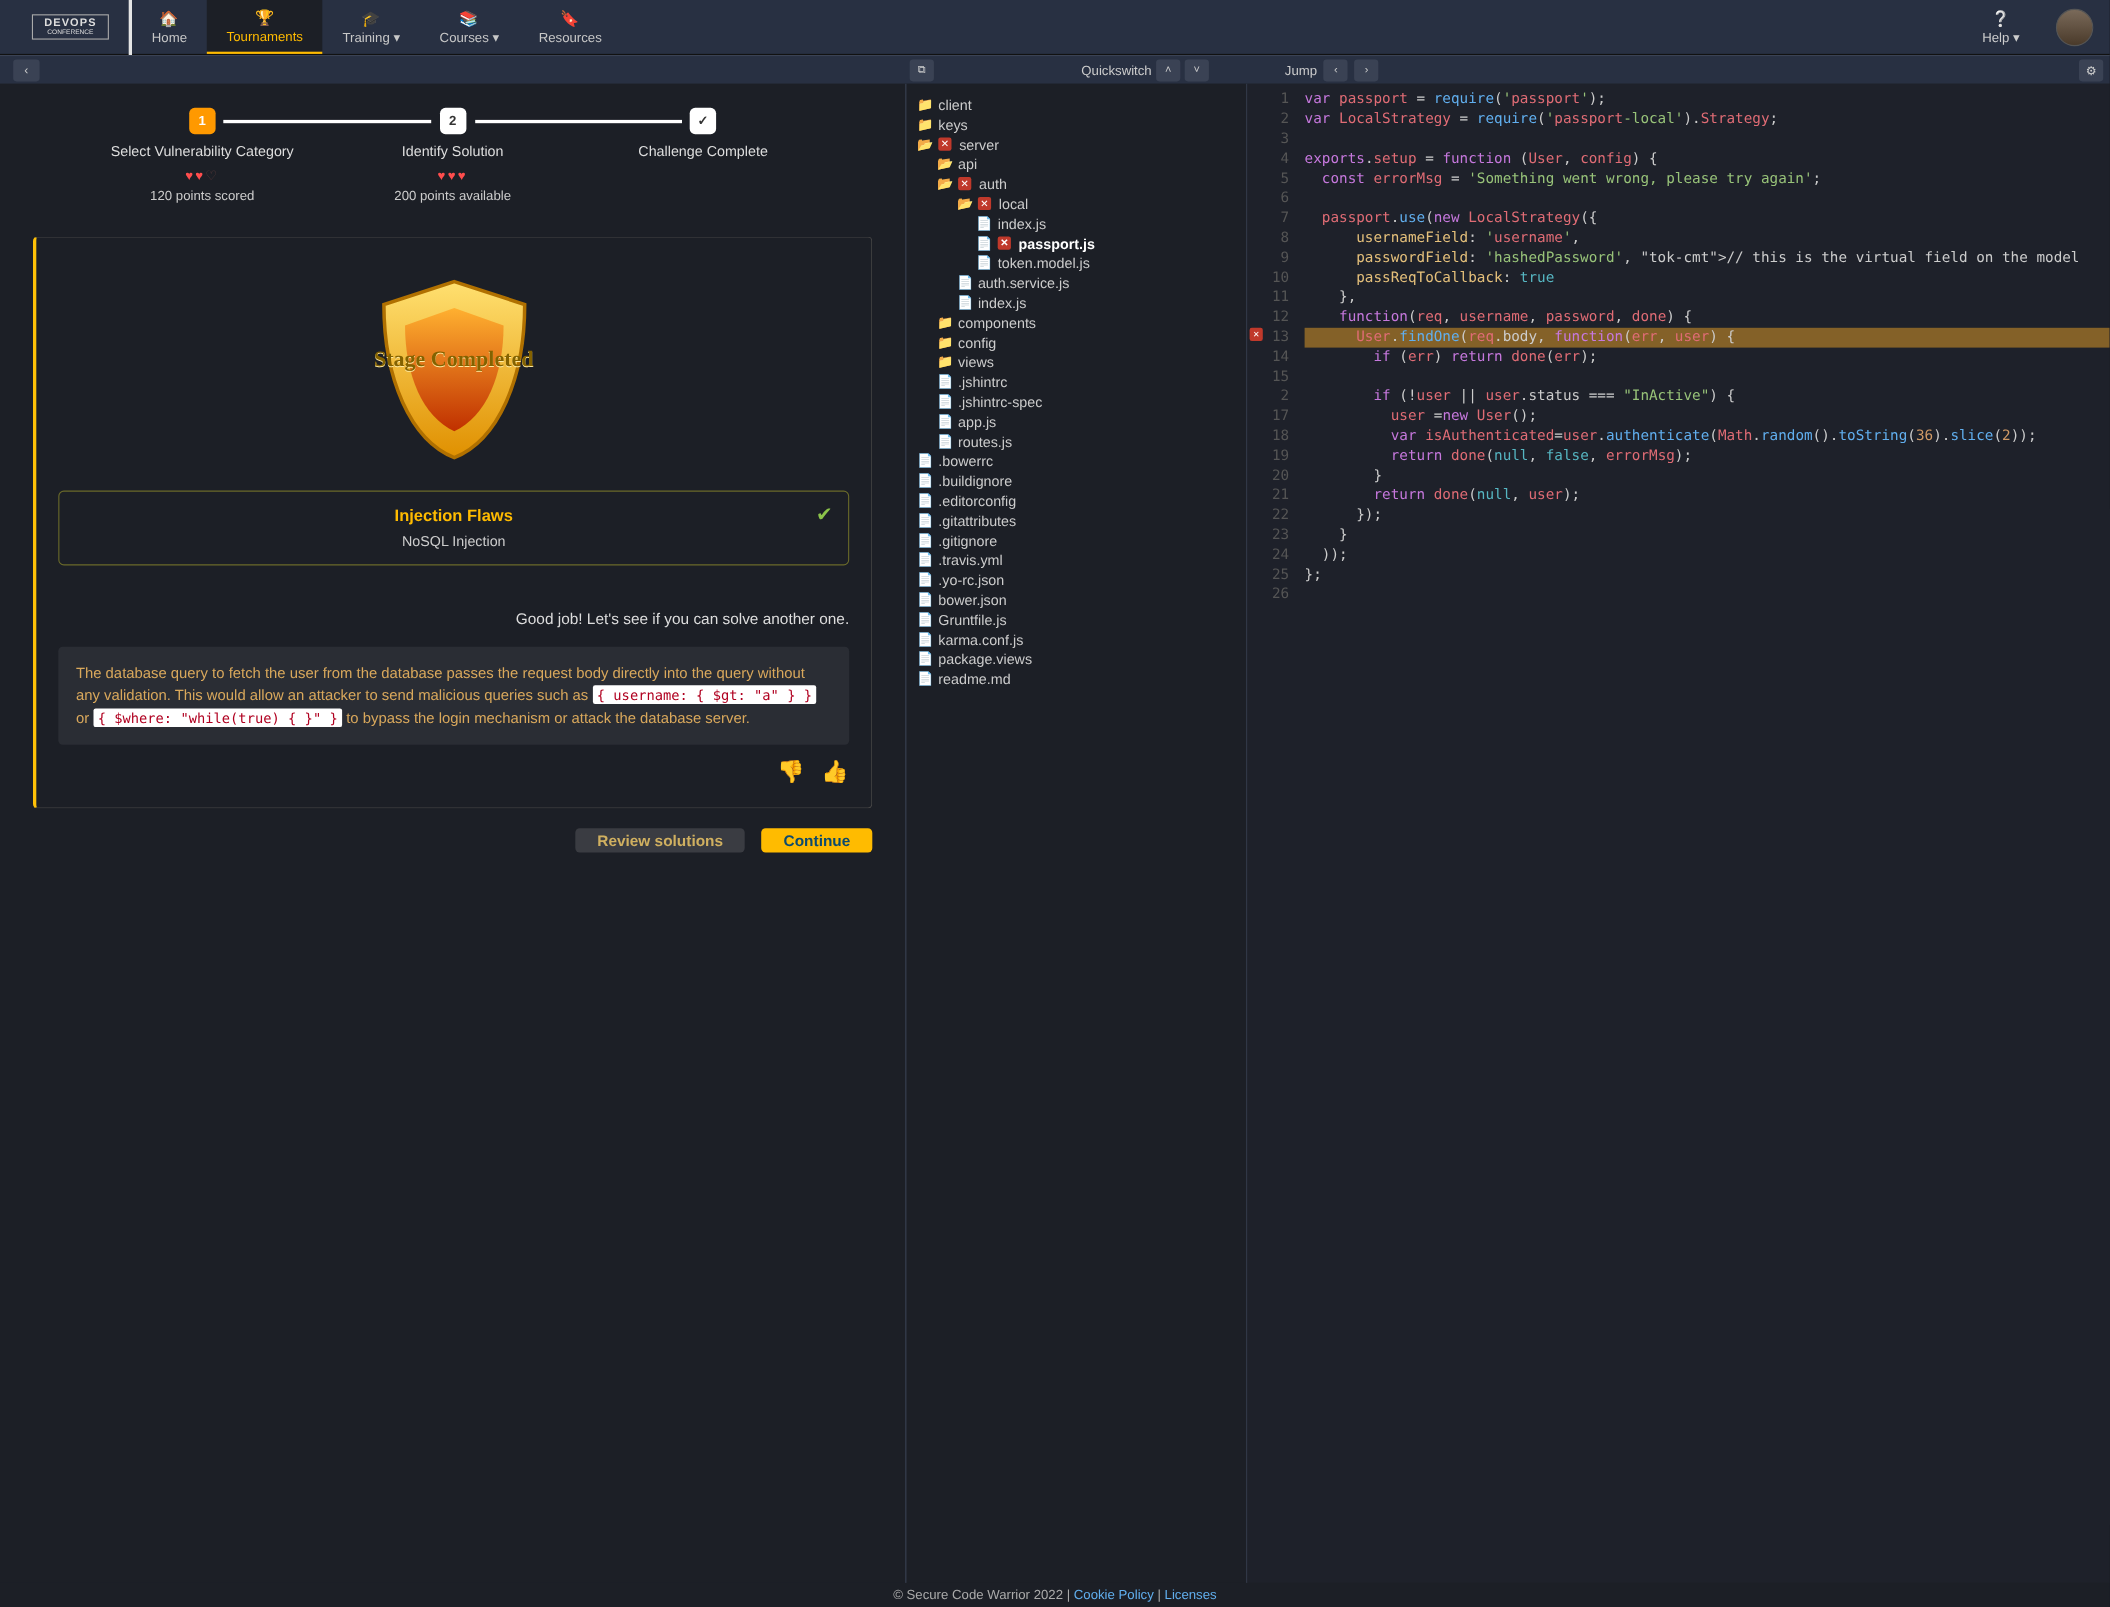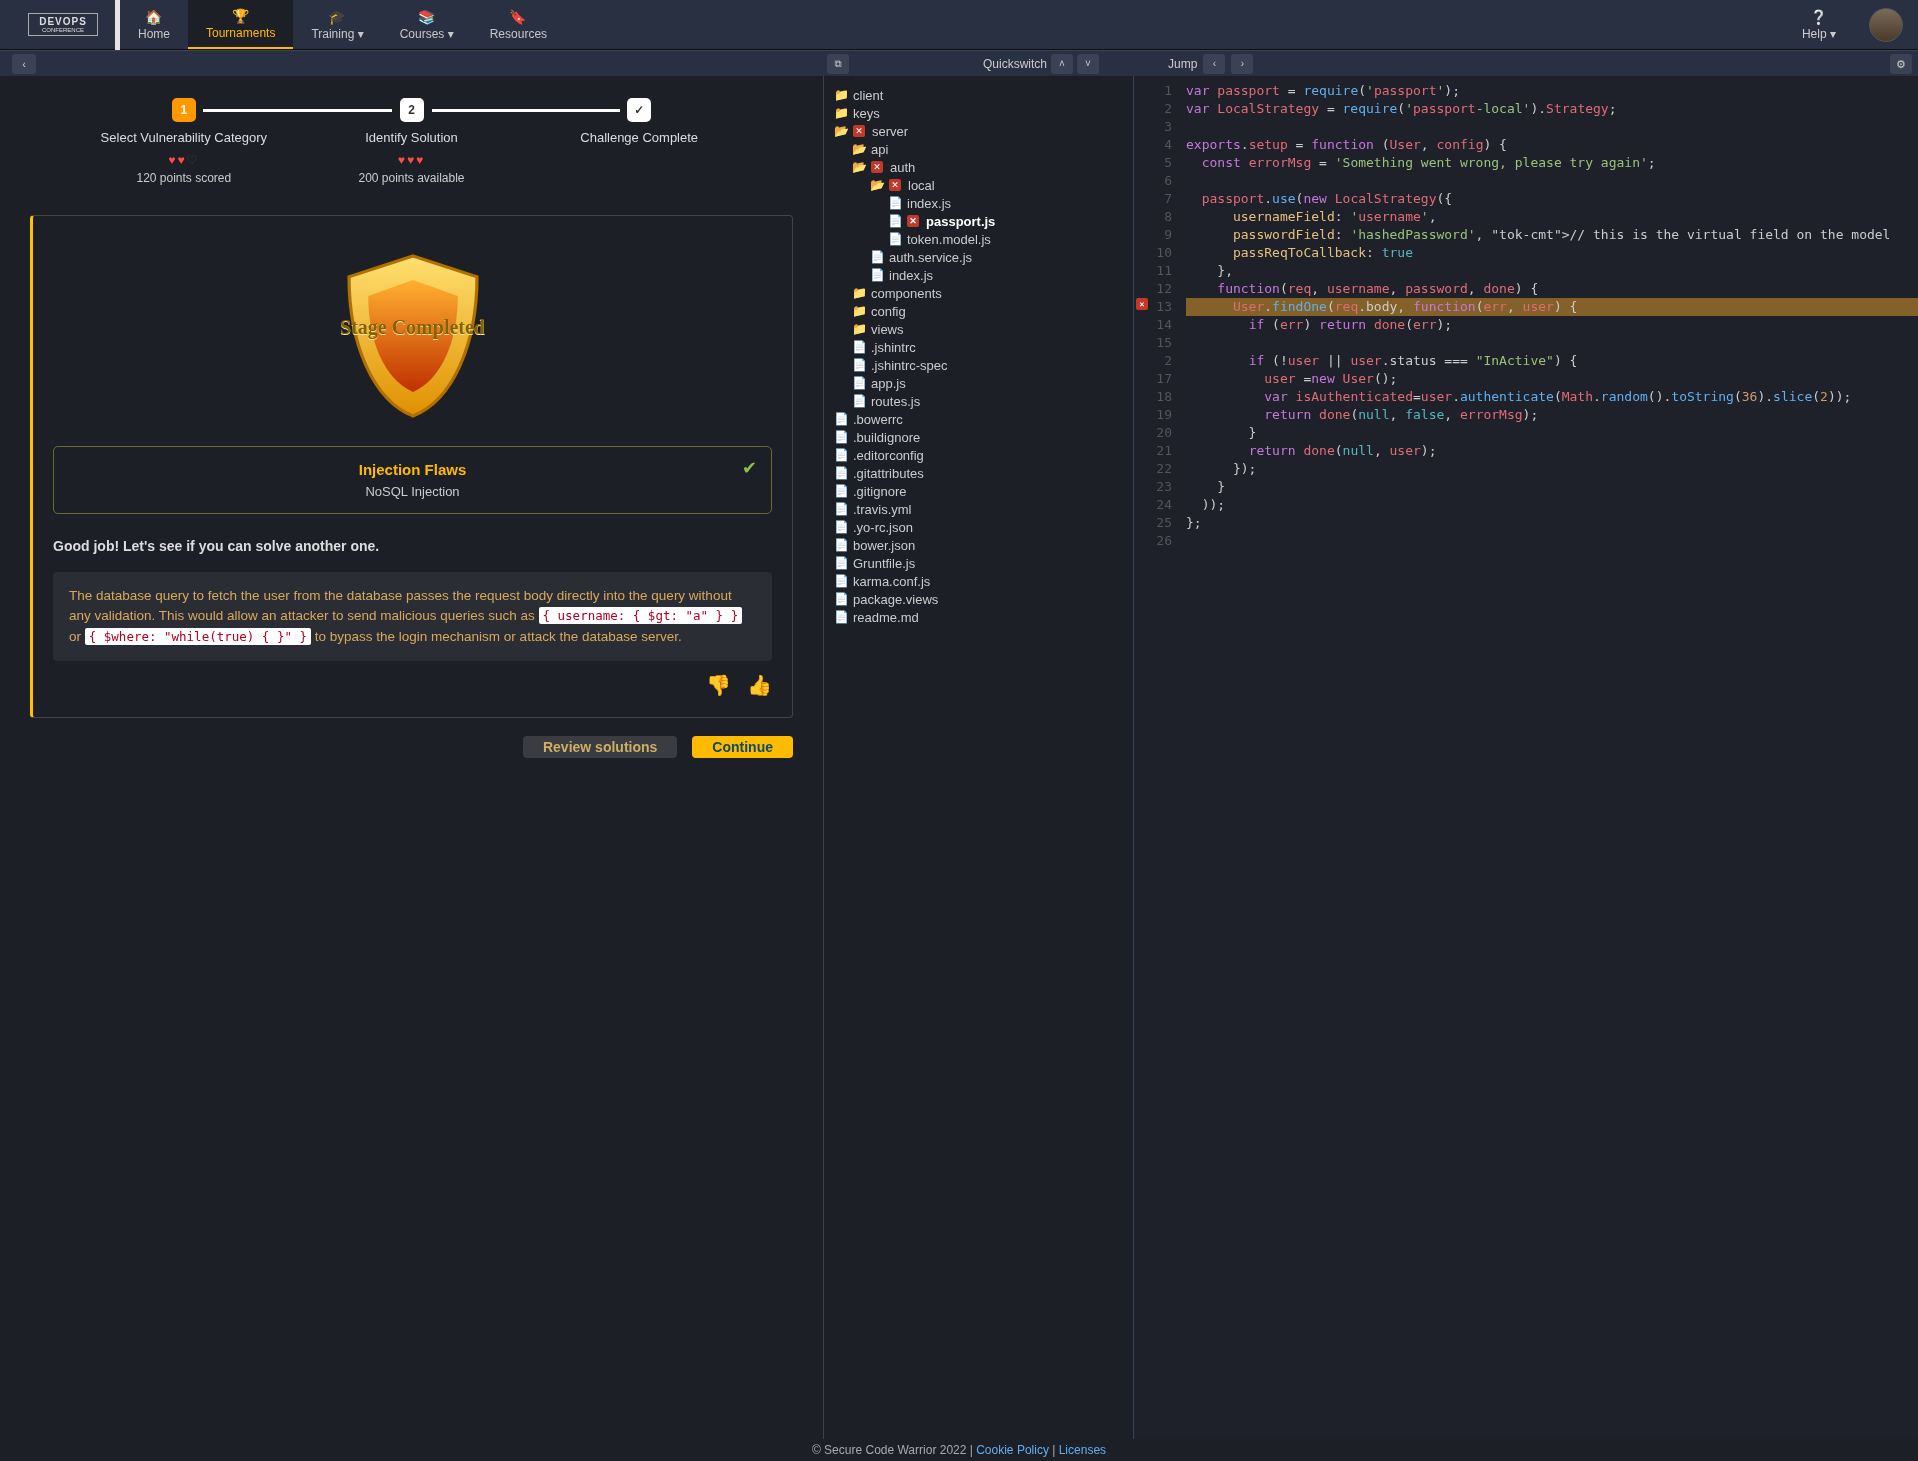--- a/index.html
+++ b/index.html
@@ -19,21 +19,21 @@
   align-items: center;
   border-bottom: 1px solid #111;
   position: relative;
 }
 .logo {
   width: 120px;
   height: 50px;
   display: flex;
   align-items: center;
   justify-content: center;
-  border-right: 5px solid #e5e5e5;
+  border-right: 3px solid #e5e5e5;
   padding-left: 11px;
 }
 .logo-box {
   border: 1px solid #aaa;
   padding: 2px 10px;
   font-size: 10px;
   letter-spacing: 1px;
   color: #ddd;
   font-weight: bold;
   text-align: center;
@@ -170,21 +170,21 @@
   border: 1px solid #6a6a2a;
   border-radius: 5px;
   padding: 14px;
   text-align:center;
   position:relative;
   margin-top: 20px;
 }
 .result-title { color: #ffbb00; font-weight:bold; font-size:15px; }
 .result-sub { color:#ccc; font-size:13px; margin-top:6px; }
 .result-check { position:absolute; right:14px; top:10px; color:#8bc34a; font-size:18px;}
-.good-job { text-align:left; margin: 24px 0 18px 0; font-size:14px; color:#ddd;font-weight:bold;}
+.good-job { text-align:right; margin: 40px 0 18px 0; font-size:14px; color:#ddd;}
 .explain {
   background:#2a2d34;
   border-radius:4px;
   padding:14px 16px;
   font-size:13.5px;
   color:#b8860b;
   color:#cda05a;
   line-height:1.5;
 }
 .explain { color: #d9a85c; }

